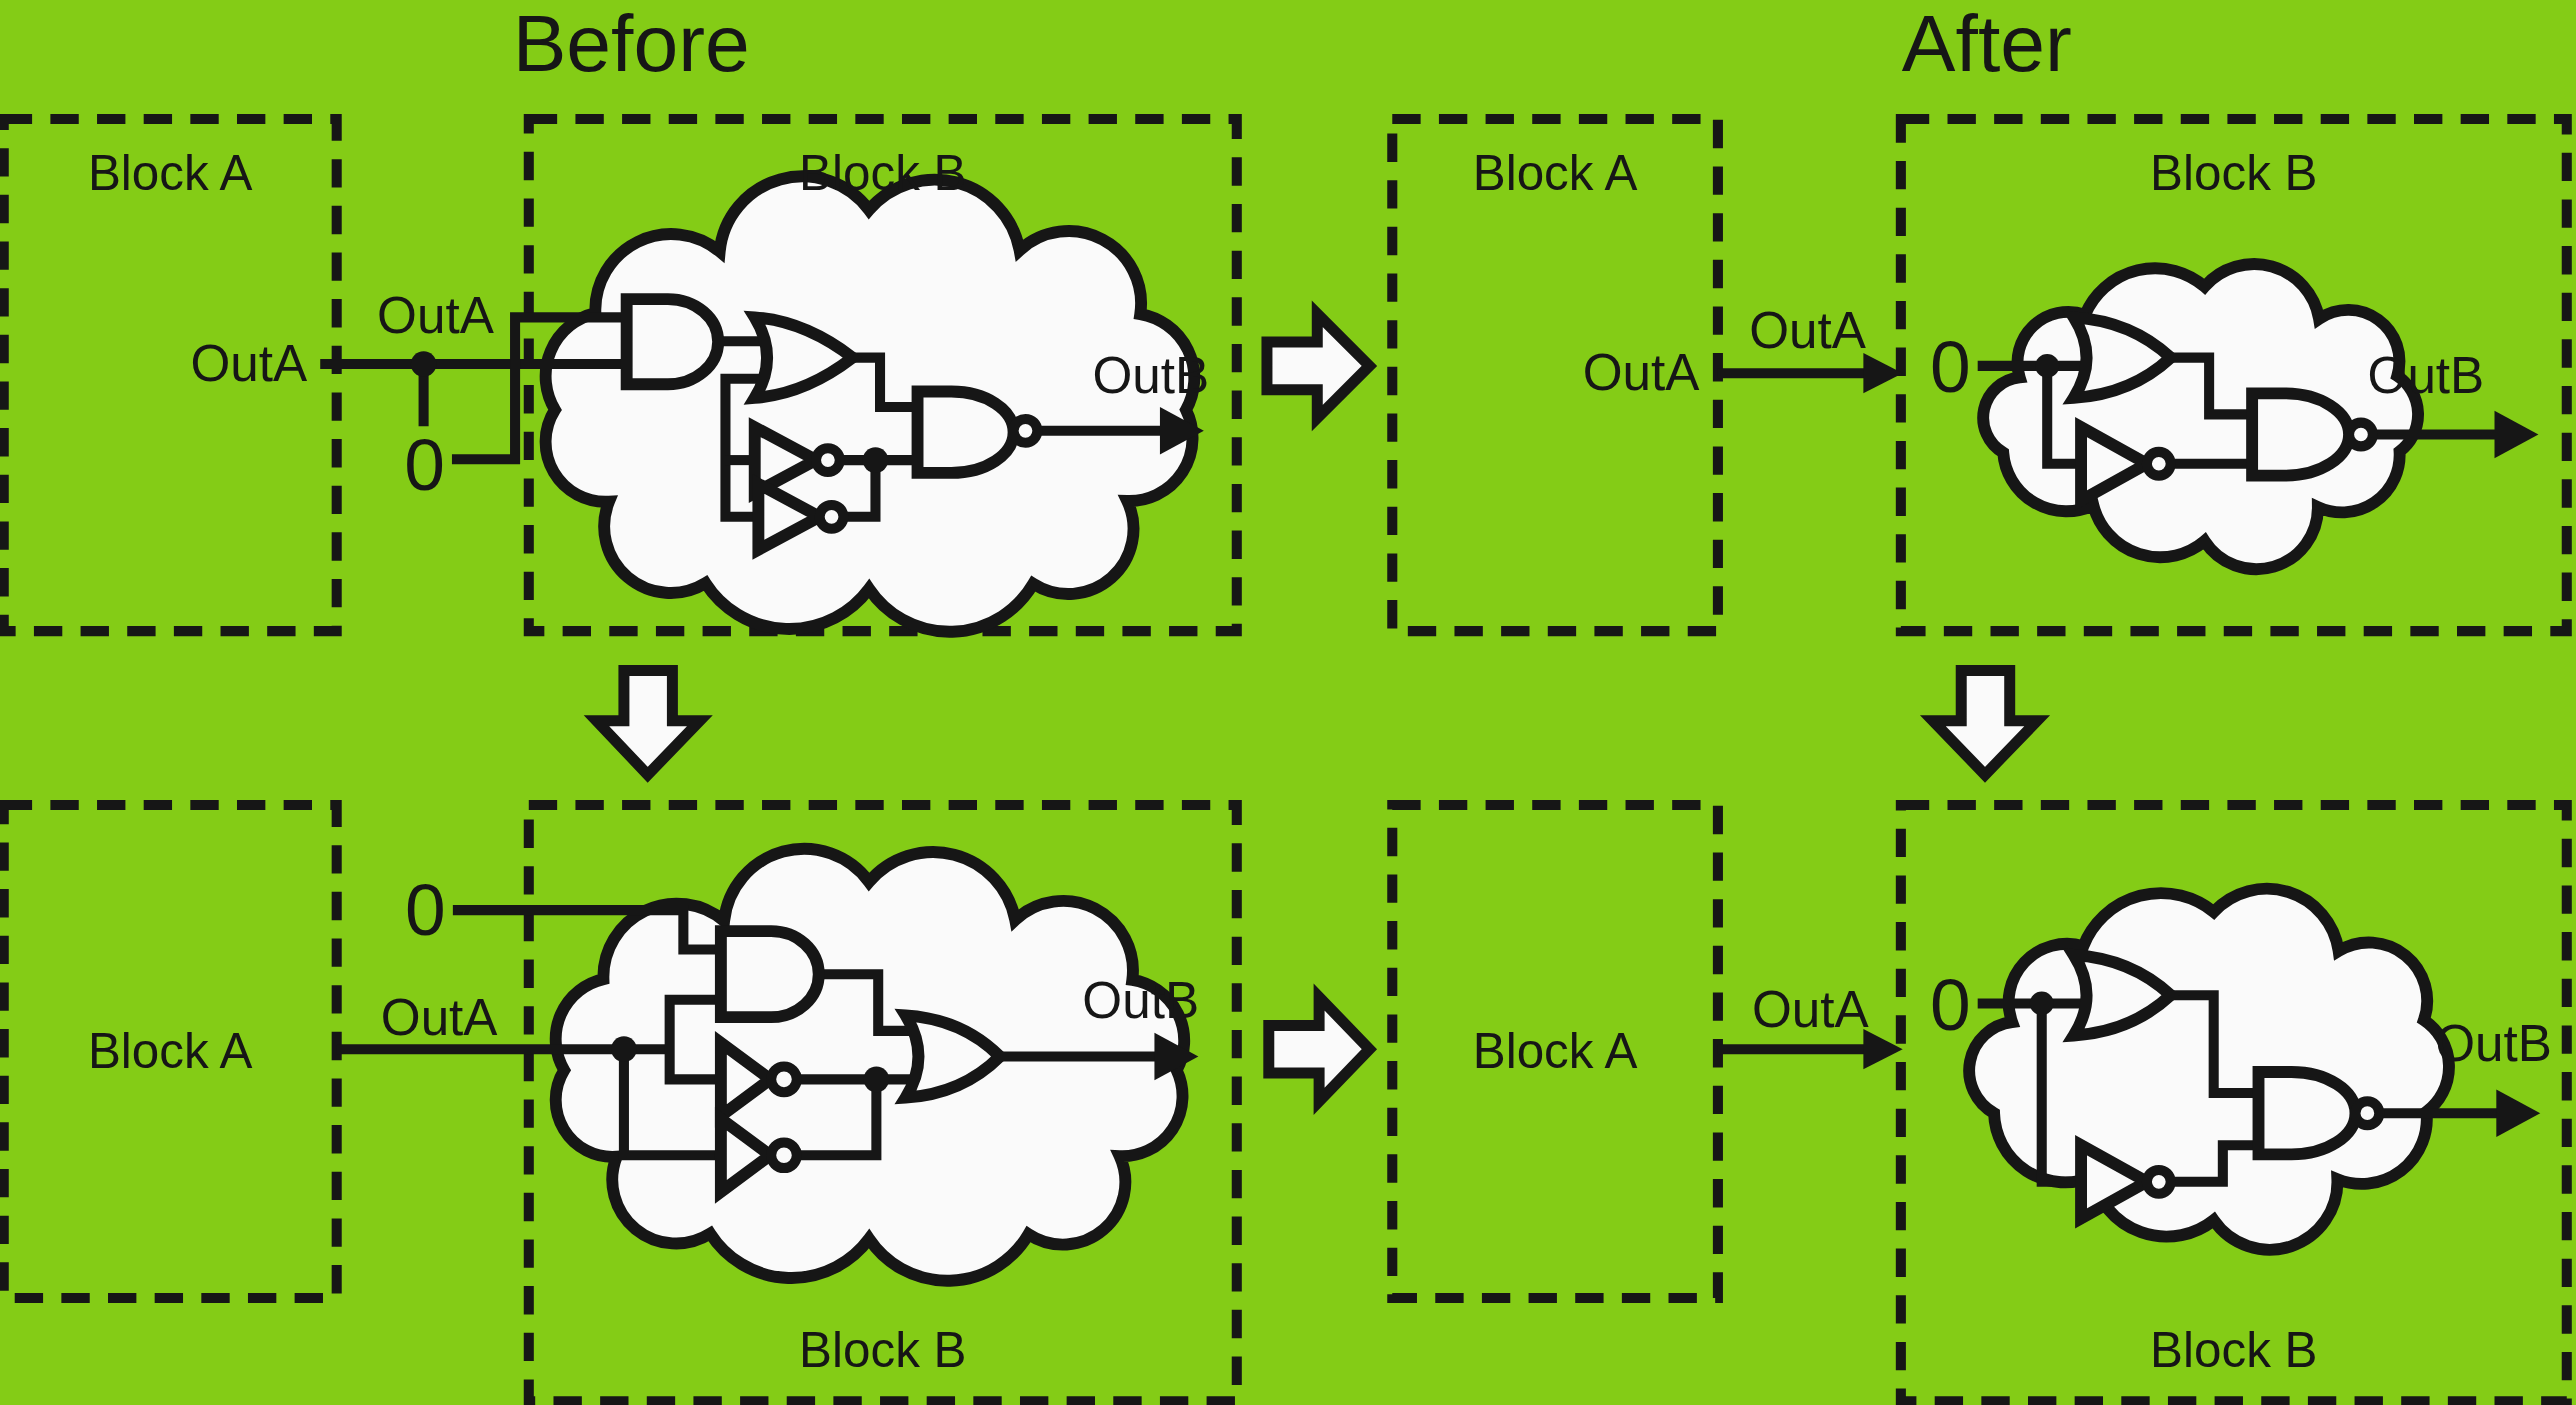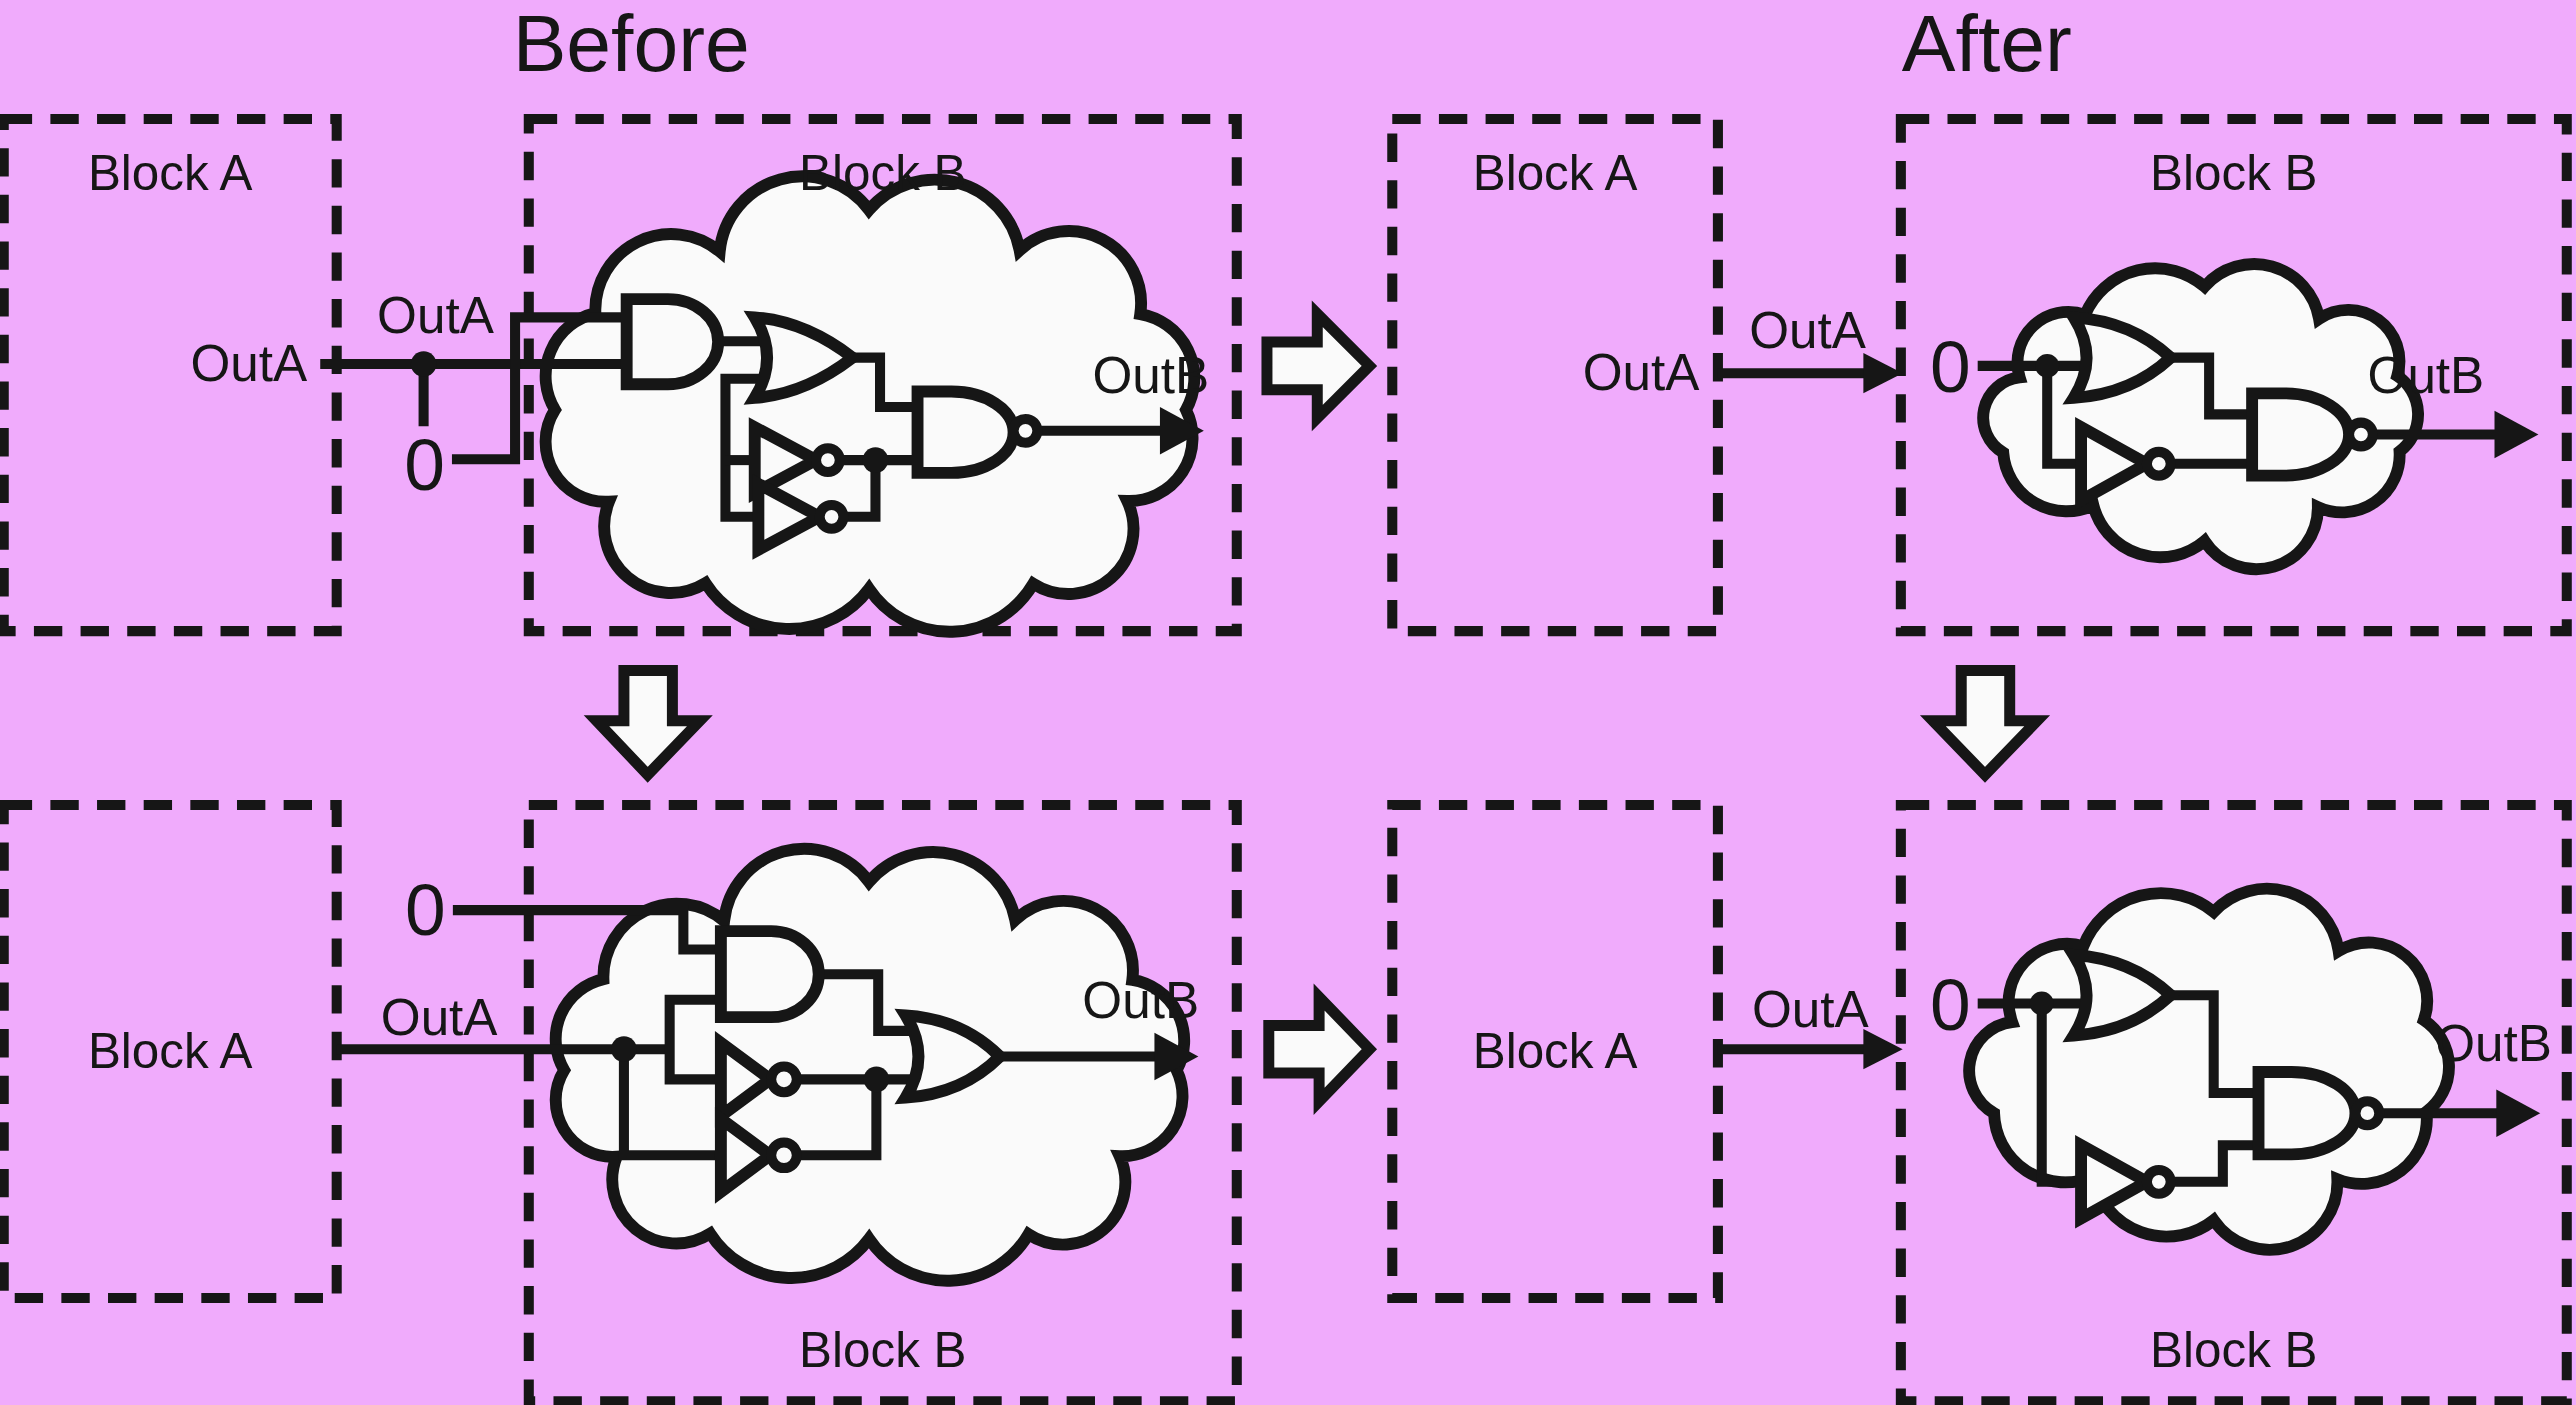--- a/index.html
+++ b/index.html
@@ -1,16 +1,16 @@
 <!DOCTYPE html>
 <html style="font-size:14.6px"><head>
 <meta charset="utf-8">
 <style>
   html,body{margin:0;padding:0;background:#e9e9e9;}
-  #screen{position:relative;width:2576px;height:1405px;background:#f0abfc;overflow:hidden;}
+  #screen{position:relative;width:2576px;height:1405px;background:#84cc16;overflow:hidden;}
   svg{position:absolute;left:0;top:0;}
   text{fill:#161616;font-family:"Liberation Sans","DejaVu Sans",sans-serif;}
   .t-title{font-size:88px;}
   .t-block{font-size:54px;}
   .t-net{font-size:56px;}
   .t-zero{font-size:80px;}
   .anch{text-anchor:middle;}
   .dashed{fill:none;stroke:#161616;stroke-width:11;stroke-dasharray:31 20;}
   .wire{fill:none;stroke:#161616;stroke-width:11;}
   .gate{fill:#fafafa;stroke:#161616;stroke-width:13;stroke-linejoin:miter;}

